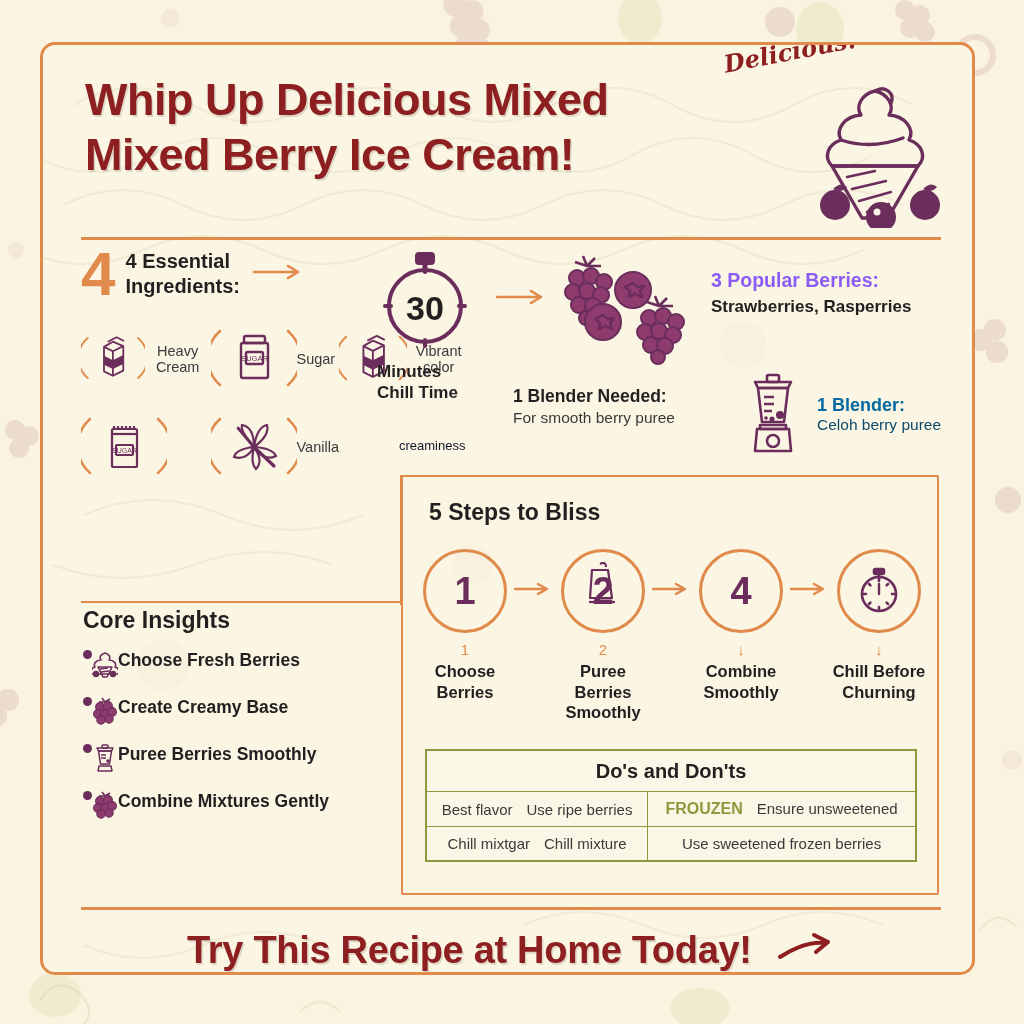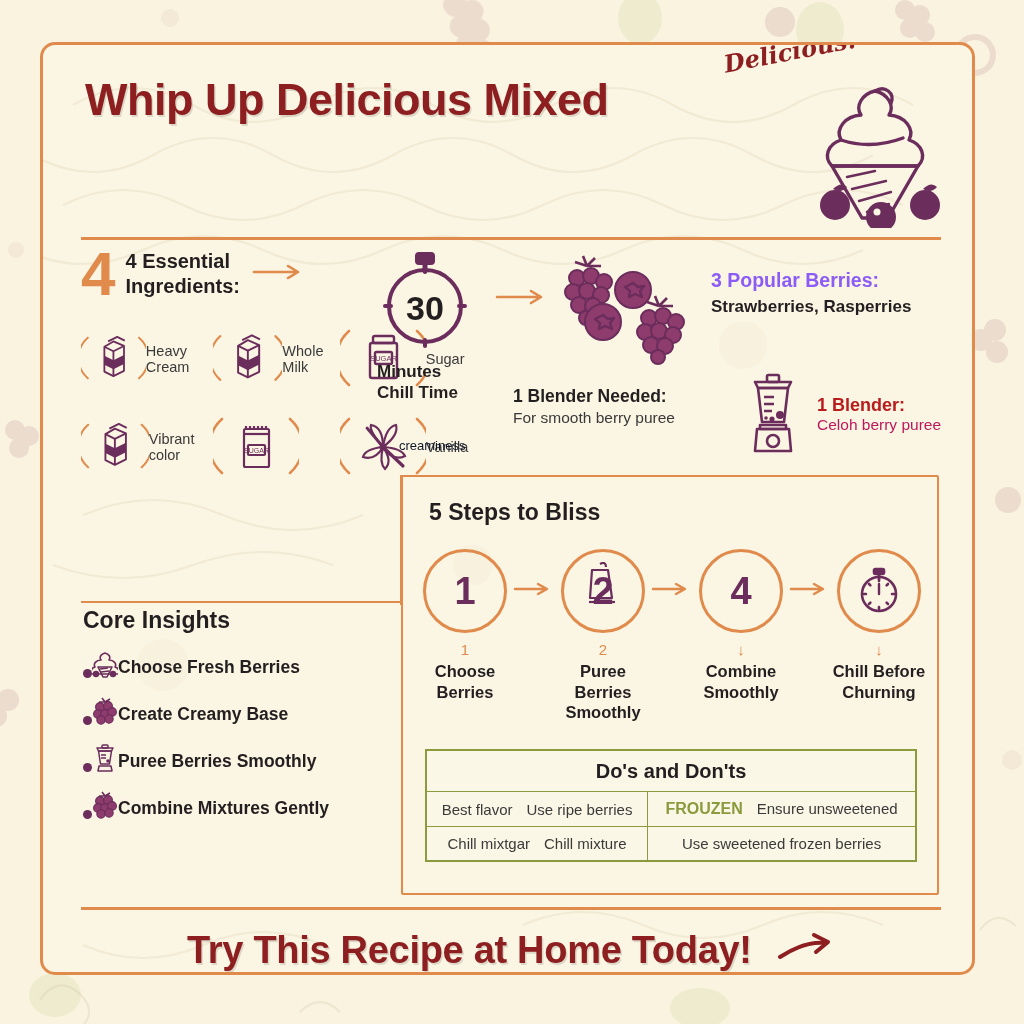--- a/index.html
+++ b/index.html
@@ -44,46 +44,46 @@
   #ingredients{position:absolute;left:38px;top:203px;width:330px;}
   #ing-head{display:flex;align-items:center;gap:10px;}
   #big-four{font-size:62px;font-weight:bold;color:#E08B4C;line-height:.85;}
   #ing-head-text{font-size:20px;font-weight:bold;color:#231F20;line-height:1.28;}
   #ing-arrow{margin-left:2px;}
   #ing-grid{
     margin-top:20px;display:grid;
     grid-template-columns:repeat(3,1fr);row-gap:14px;
   }
   .ing-cell{display:flex;align-items:center;}
-  .ing-label{font-size:14.5px;color:#3A3A3A;margin-top:3px;}
+  .ing-label{font-size:14.5px;color:#3A3A3A;margin-top:3px;text-align:center;}
 
   
   #timer-block{position:absolute;left:334px;top:205px;}
   #timer-caption{margin-top:8px;line-height:1.22;}
   .cap-b{font-size:17px;font-weight:bold;color:#231F20;}
   .cap-s{font-size:13px;color:#0f172a;padding-left:22px;margin-top:35px;}
   #mid-arrow{position:absolute;left:452px;top:243px;}
   #berry-cluster{position:absolute;left:512px;top:205px;}
 
   #blender-need{position:absolute;left:470px;top:340px;line-height:1.3;}
   #blender-need .b1{font-size:17.5px;font-weight:bold;color:#231F20;}
   #blender-need .b2{font-size:15.5px;color:#3A3A3A;}
 
   
   #berries-right{position:absolute;left:668px;top:222px;line-height:1.42;}
   #berries-right .t1{font-size:19.5px;font-weight:bold;color:#8b5cf6;}
   #berries-right .t2{font-size:17px;font-weight:bold;color:#231F20;}
   #blender-right{position:absolute;left:700px;top:328px;display:flex;align-items:center;gap:14px;}
-  #blender-right .r1{font-size:18px;font-weight:bold;color:#b91c1c;}
-  #blender-right .r2{font-size:15.5px;color:#be185d;}
+  #blender-right .r1{font-size:18px;font-weight:bold;color:#0369a1;}
+  #blender-right .r2{font-size:15.5px;color:#0c4a6e;}
 
   
   #insights{position:absolute;left:40px;top:562px;width:330px;}
   #insights h3{margin:0 0 16px 0;font-size:23px;font-weight:bold;color:#231F20;}
-  .ins-row{display:flex;align-items:flex-end;margin-bottom:19px;}
+  .ins-row{display:flex;align-items:flex-start;margin-bottom:19px;}
   .ins-dot{width:9px;height:9px;border-radius:50%;background:#6B2D5C;flex:none;}
   .ins-text{font-size:17.5px;font-weight:bold;color:#231F20;}
 
   
   #steps{
     position:absolute;left:358px;top:430px;width:538px;height:420px;
     box-sizing:border-box;border:2.5px solid #E08B4C;
     border-radius:2px;
   }
   #steps h3{margin:0;position:absolute;left:26px;top:22px;font-size:23px;font-weight:bold;color:#231F20;}
@@ -197,20 +197,21 @@
     </g>
     <g fill="#EDE6CC" opacity=".55">
       <circle cx="120" cy="620" r="26"></circle>
       <circle cx="430" cy="520" r="20"></circle>
       <circle cx="700" cy="300" r="24"></circle>
     </g>
   </svg>
 
   <div id="header">
     <div class="title-line">Whip Up Delicious Mixed</div>
+    <div class="title-line">Mixed Berry Ice Cream!</div>
   </div>
 
   <div id="delicious">Delicious!</div>
 
   <div id="cone-art">
     <svg width="140" height="155" viewBox="0 0 140 155" aria-hidden="true">
       <g fill="none" stroke="#6B2D5C" stroke-width="3.4" stroke-linecap="round" stroke-linejoin="round">
         <path d="M70 18 c-13 3 -20 15 -14 24 -16 1 -26 14 -20 25 -13 4 -18 17 -9 26 h86 c9 -9 4 -22 -9 -26 6 -11 -4 -24 -20 -25 6 -9 -1 -21 -14 -24z"></path>
         <path d="M70 18 c10 -6 20 2 16 12"></path>
         <path d="M36 67 q30 10 62 -2"></path>
@@ -261,34 +262,20 @@
             <path d="M31 22 l12 -7 l14 6 l0 33 l-14 7 l-12 -6z"></path>
             <path d="M31 22 l12 6 l14 -7"></path>
               <path d="M43 28 v33"></path>
             <path d="M36 15 l12 -6 l10 5"></path>
           </g>
           <path d="M31 34 l12 6 l14 -7 v12 l-14 7 l-12 -6z" fill="#6B2D5C"></path>
         </svg>
         <div class="ing-label">Heavy Cream</div>
       </div>
 
-      <div class="ing-cell">
-        <svg width="86" height="74" viewBox="0 0 86 74" aria-hidden="true">
-          <path d="M9 10 A36 36 0 0 0 9 64" fill="none" stroke="#E08B4C" stroke-width="2.6" stroke-linecap="round"></path>
-          <path d="M77 10 A36 36 0 0 1 77 64" fill="none" stroke="#E08B4C" stroke-width="2.6" stroke-linecap="round"></path>
-          <g fill="none" stroke="#6B2D5C" stroke-width="2.4" stroke-linejoin="round">
-            <path d="M31 22 l12 -7 l14 6 l0 33 l-14 7 l-12 -6z"></path>
-            <path d="M31 22 l12 6 l14 -7"></path>
-              <path d="M43 28 v33"></path>
-            <path d="M36 15 l12 -6 l10 5"></path>
-          </g>
-          <path d="M31 34 l12 6 l14 -7 v12 l-14 7 l-12 -6z" fill="#6B2D5C"></path>
-        </svg>
-        <div class="ing-label">Whole Milk</div>
-      </div>
 
       <div class="ing-cell">
         <svg width="86" height="74" viewBox="0 0 86 74" aria-hidden="true">
           <path d="M9 10 A36 36 0 0 0 9 64" fill="none" stroke="#E08B4C" stroke-width="2.6" stroke-linecap="round"></path>
           <path d="M77 10 A36 36 0 0 1 77 64" fill="none" stroke="#E08B4C" stroke-width="2.6" stroke-linecap="round"></path>
           <g fill="none" stroke="#6B2D5C" stroke-width="2.4" stroke-linejoin="round">
             <rect x="30" y="22" width="27" height="35" rx="2"></rect>
             <rect x="33" y="15" width="21" height="7" rx="2"></rect>
             <rect x="35" y="31" width="17" height="12" rx="1.5"></rect>
           </g>

